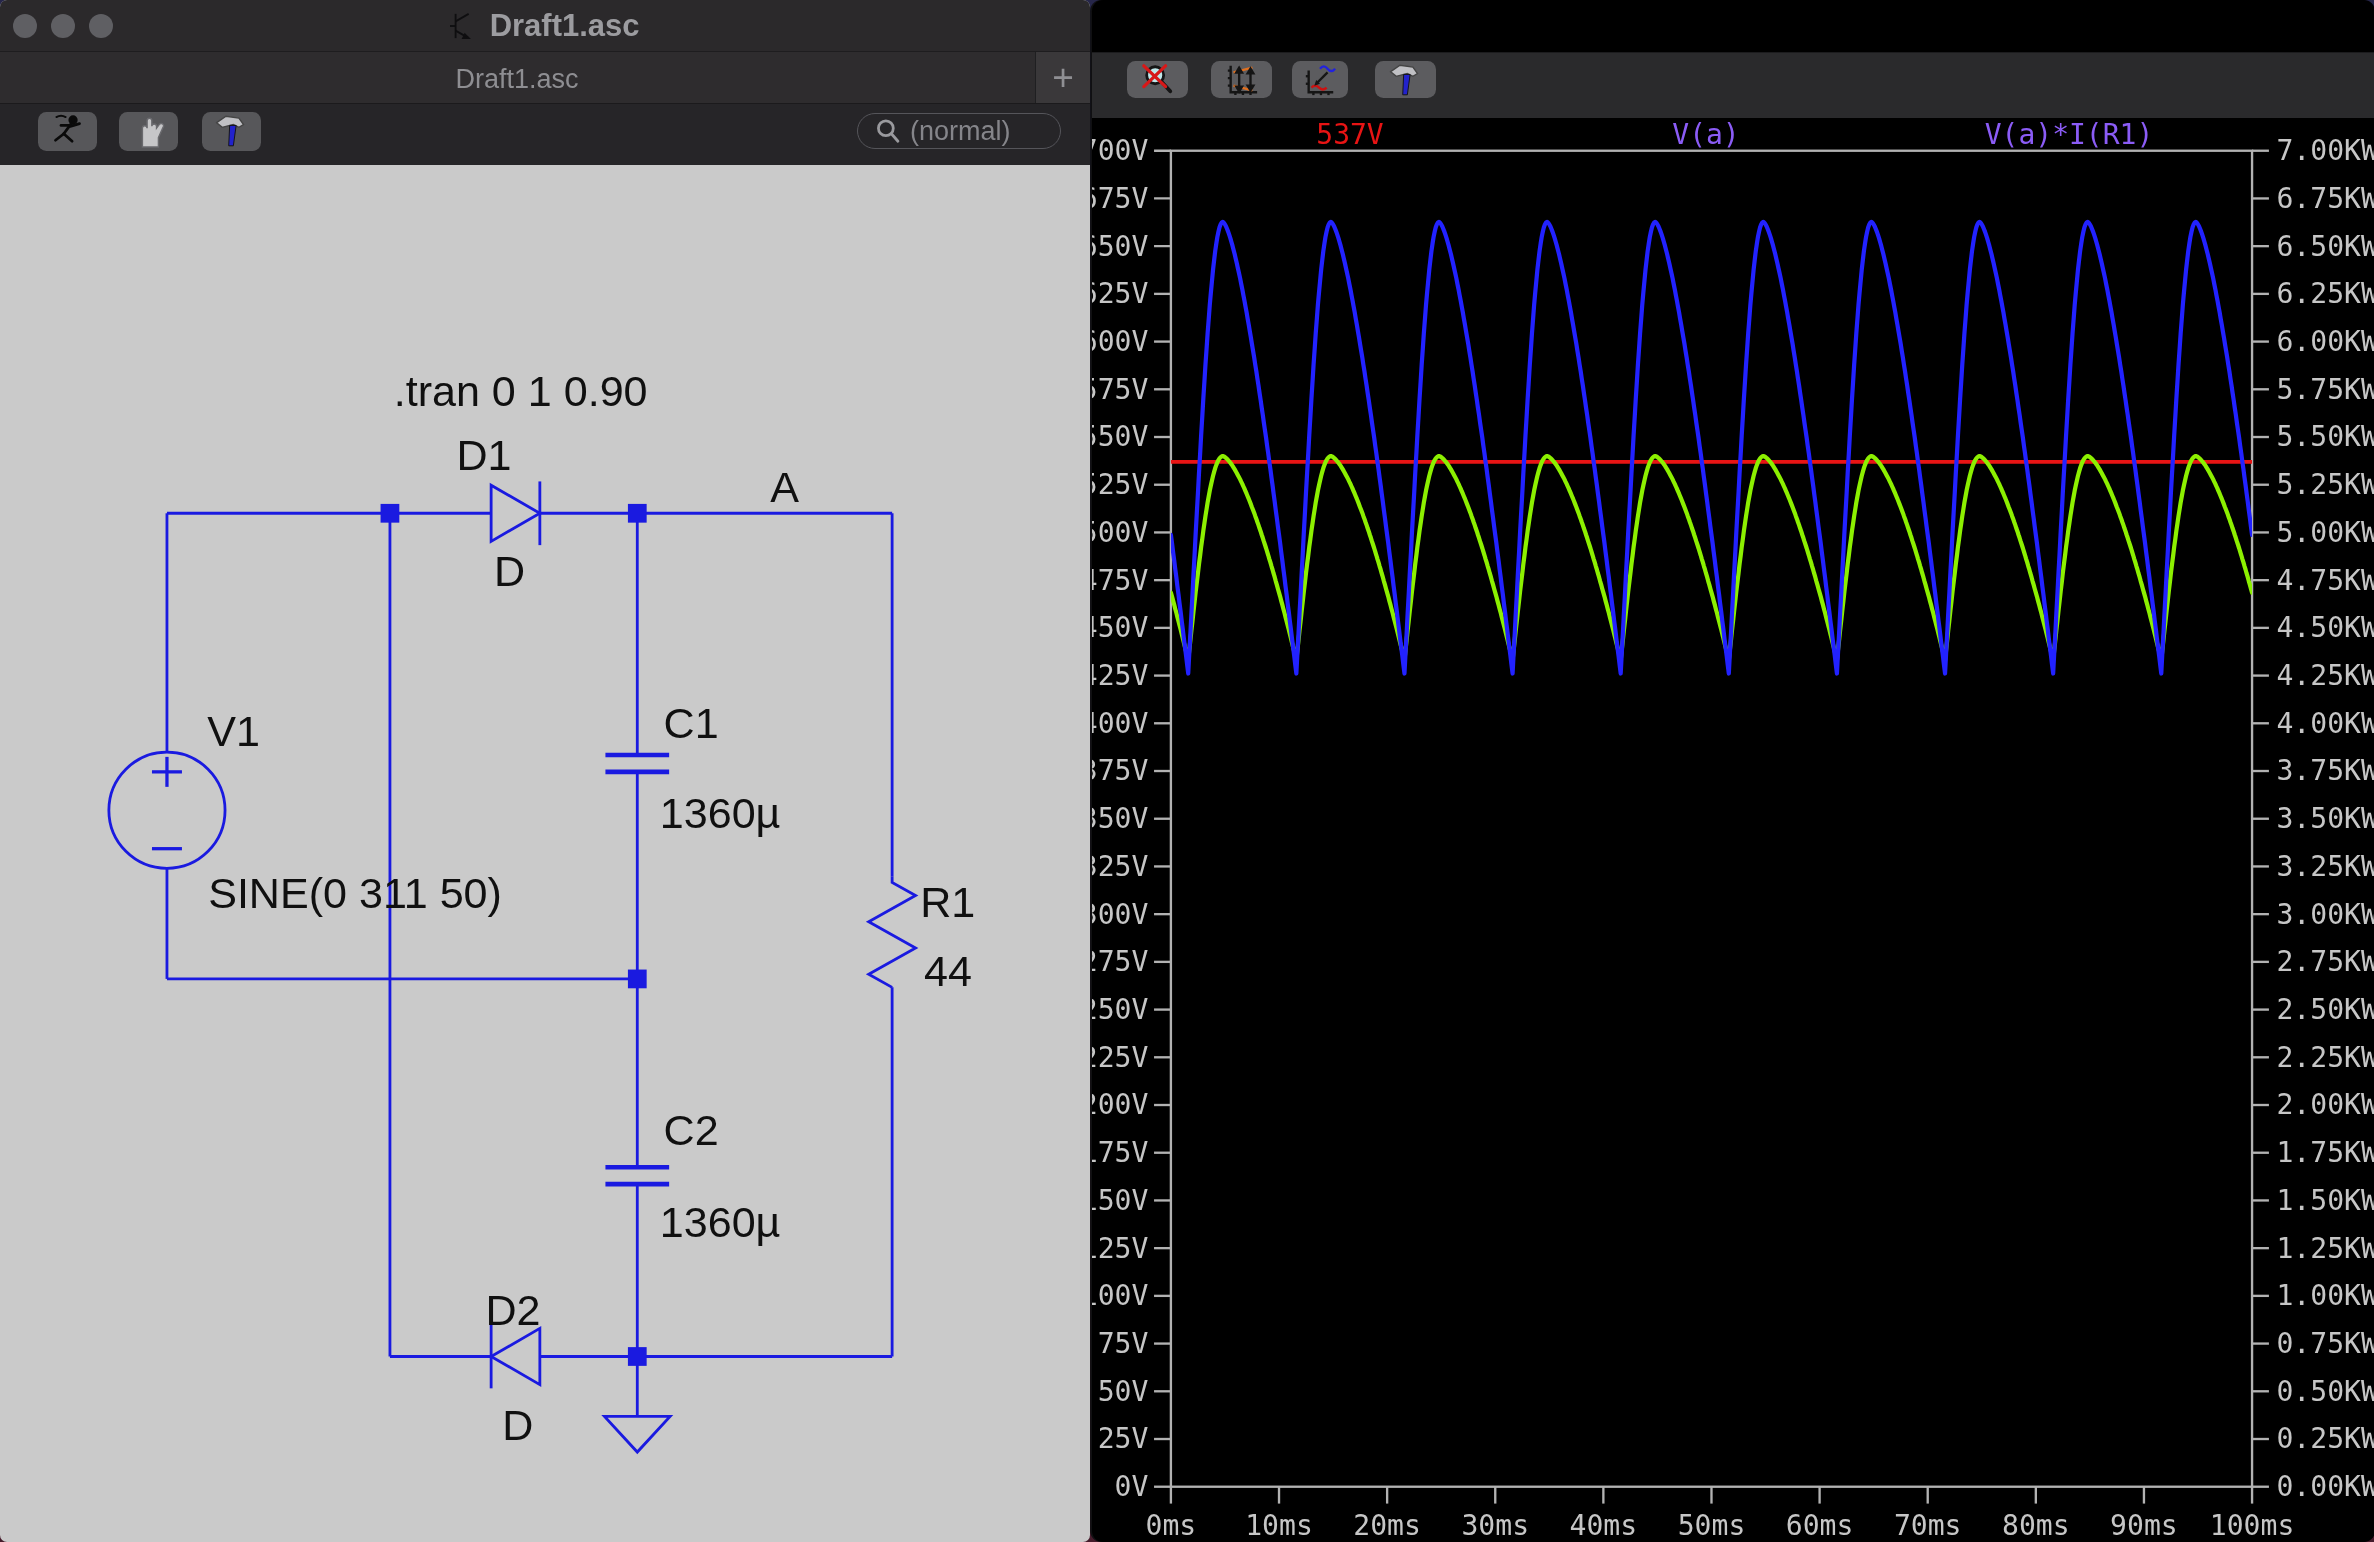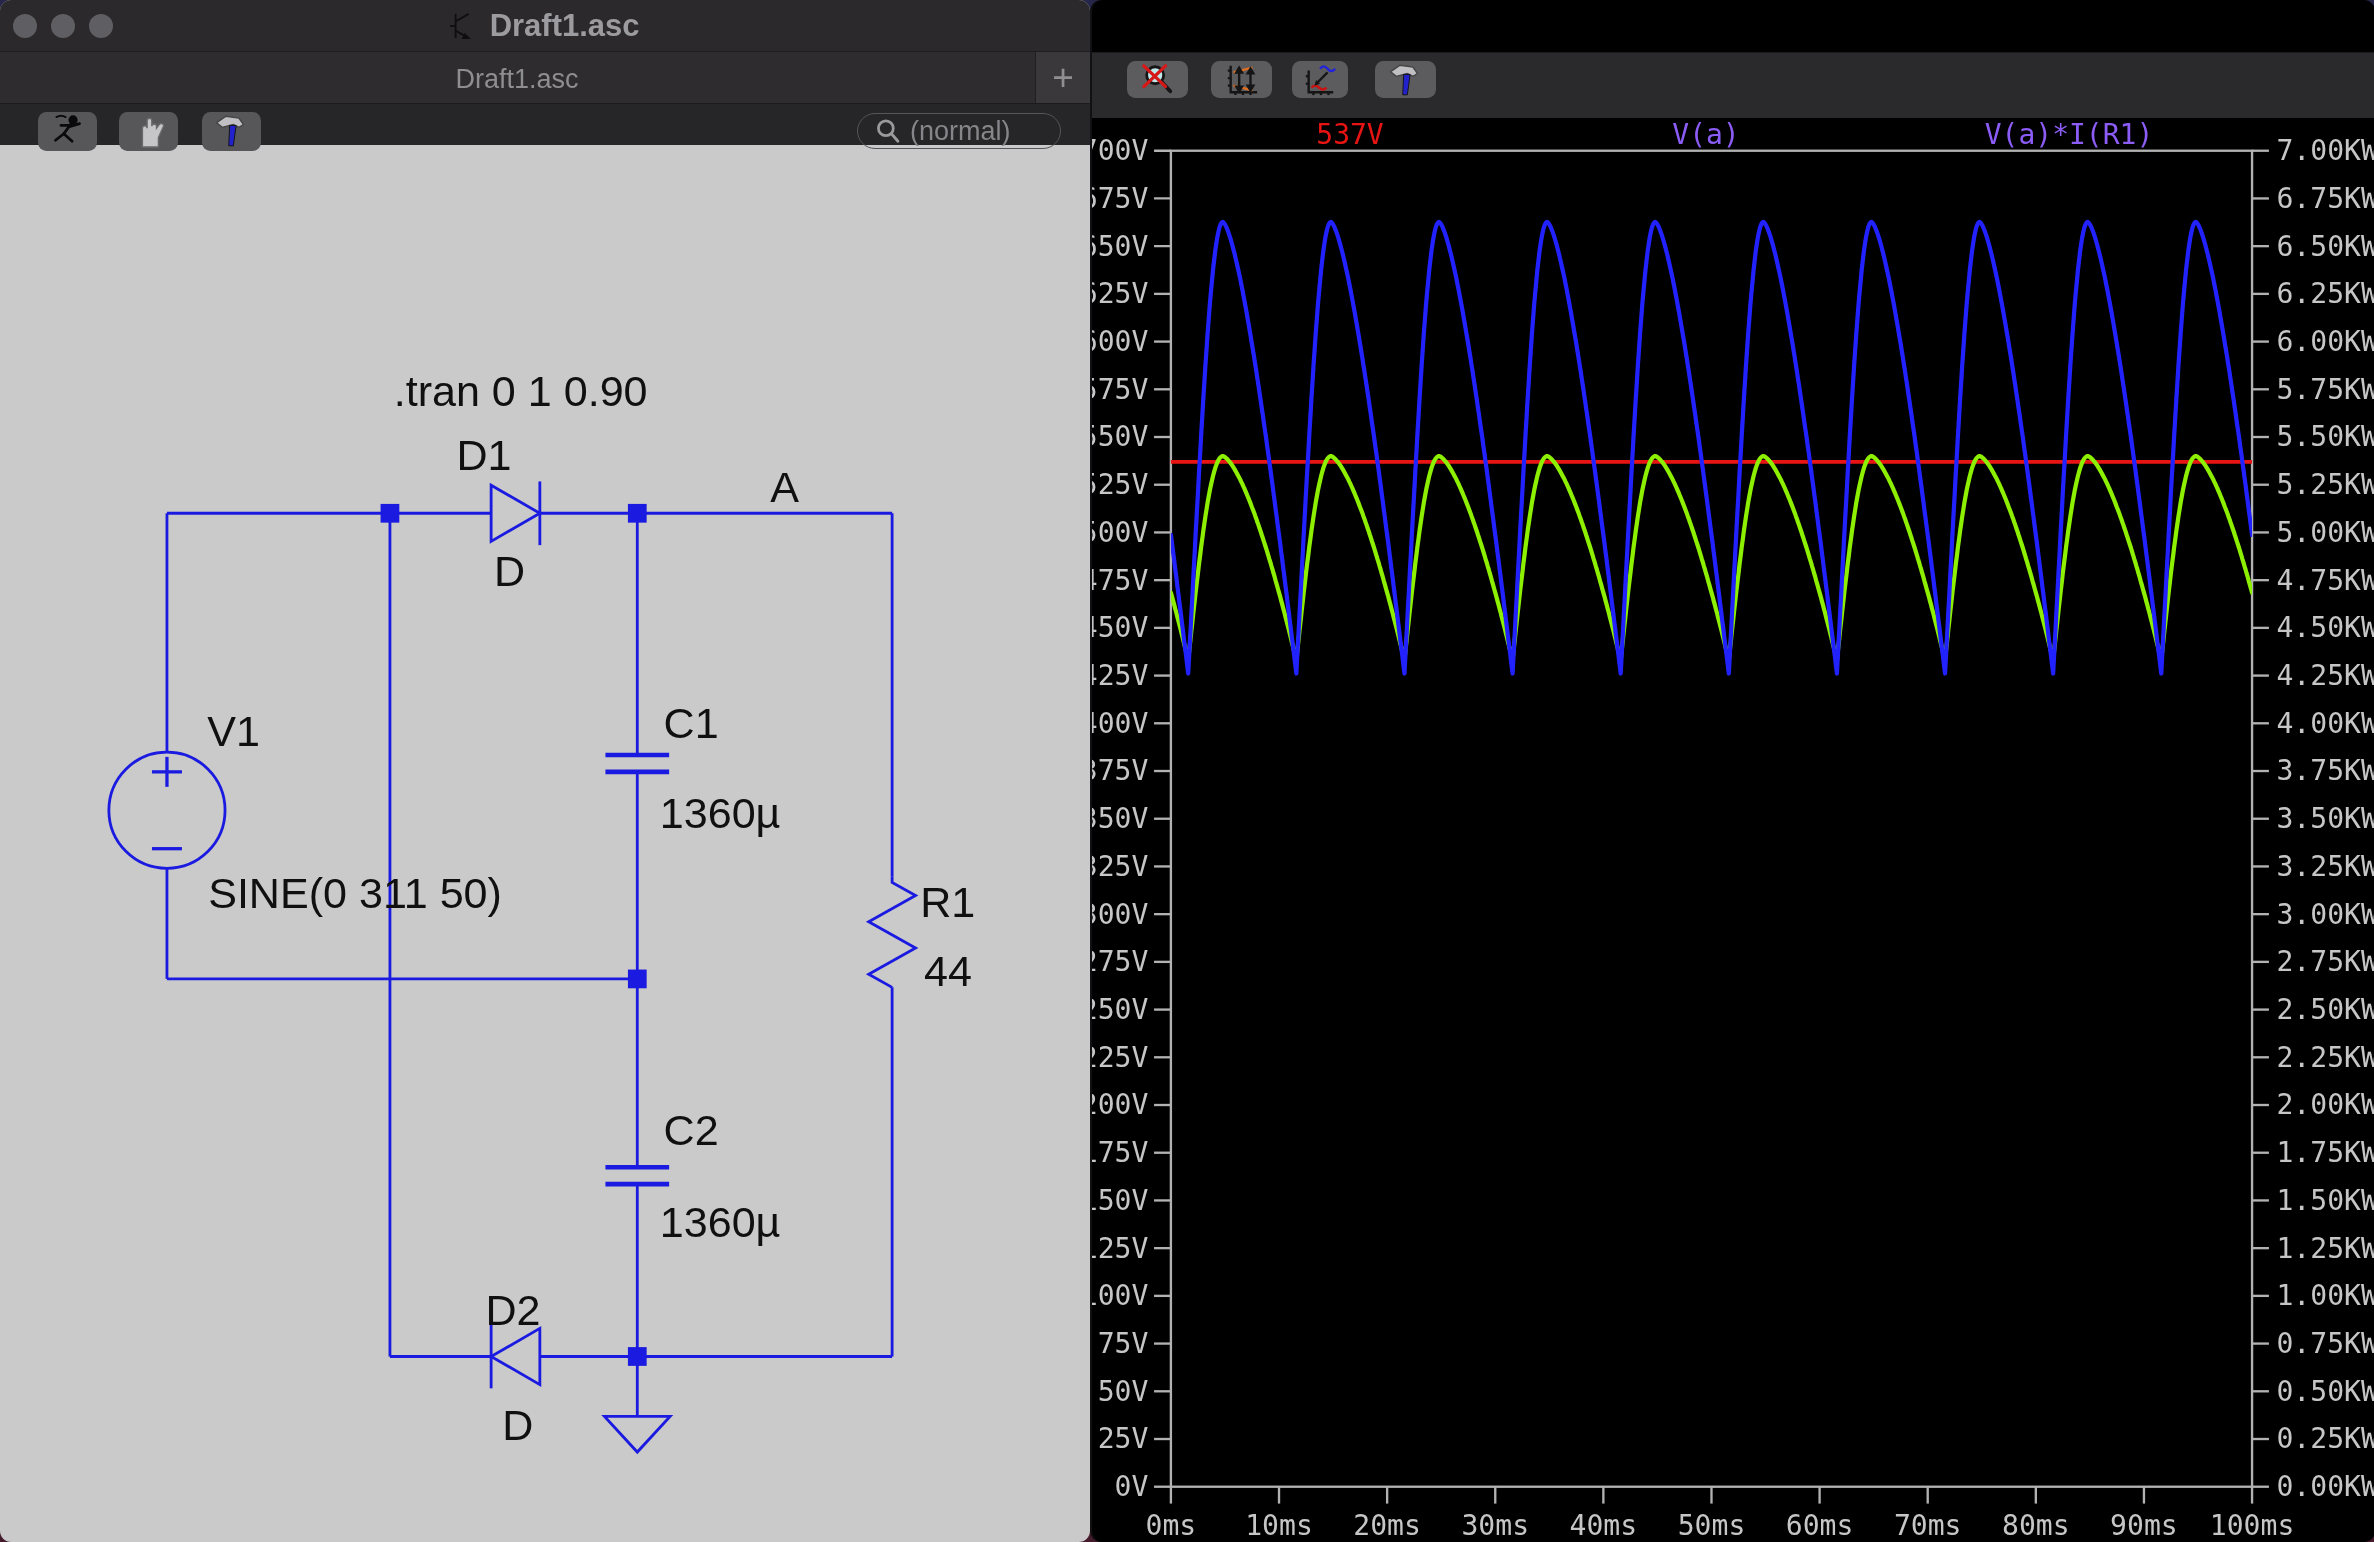--- a/index.html
+++ b/index.html
@@ -3,27 +3,27 @@
 <meta charset="utf-8">
 <style>
   * { margin:0; padding:0; box-sizing:border-box; }
   html,body { width:2374px; height:1542px; overflow:hidden; }
   body {
     font-family:"Liberation Sans", sans-serif;
     background:linear-gradient(180deg,#26264a 0%,#2e1b33 60%,#451b2b 100%);
     position:relative;
   }
   .window { position:absolute; top:0; height:1542px; border-radius:11.2px; overflow:hidden; }
-  #win-left  { left:0;    width:1090px; background:#cacaca; }
+  #win-left  { left:0;    width:1090px; background:#cacaca;border-radius:7px; }
   #win-right { left:1092px; width:1283px; background:#000;  box-shadow:-1.9px 0 0 #101012; }
 
   
   .lt-titlebar { position:absolute; top:0; left:0; width:100%; height:51px; background:#2b292b; }
   .lt-tabbar   { position:absolute; top:51px; left:0; width:100%; height:52px; background:#2e2c2e; border-top:0.9px solid #1e1d1f; }
-  .lt-toolbar  { position:absolute; top:103px; left:0; width:100%; height:42px; background:#262528; border-top:0.9px solid #1b1a1c;padding-left:28px; }
+  .lt-toolbar  { position:absolute; top:103px; left:0; width:100%; height:62px; background:#262528; border-top:0.9px solid #1b1a1c;padding-left:28px; }
   .traffic { position:absolute; top:14px; left:13px; display:flex; gap:14px; }
   .light { width:24px; height:24px; border-radius:50%; background:#5f5f63; }
   .win-title { position:absolute; top:0; height:51px; width:100%; text-align:center; line-height:51px;
                font-size:31px; font-weight:bold; color:#9c9ca0; }
   .title-icon { display:inline-block; vertical-align:-5.6px; margin-right:11.2px; }
   .tab-label { position:absolute; top:0; left:0; width:1034px; height:52px; text-align:center; line-height:54px;
                font-size:27px; color:#8e8e92; }
   .newtab { position:absolute; top:0; right:0; width:55px; height:52px; background:#3a383a; border-left:0.9px solid #1f1f21;
             color:#8f8f93; font-size:37px; text-align:center; line-height:51px; font-weight:300; }
   .tool-btn { position:absolute; top:7.5px; width:59px; height:39px; background:#57575a; border-radius:8.4px;

